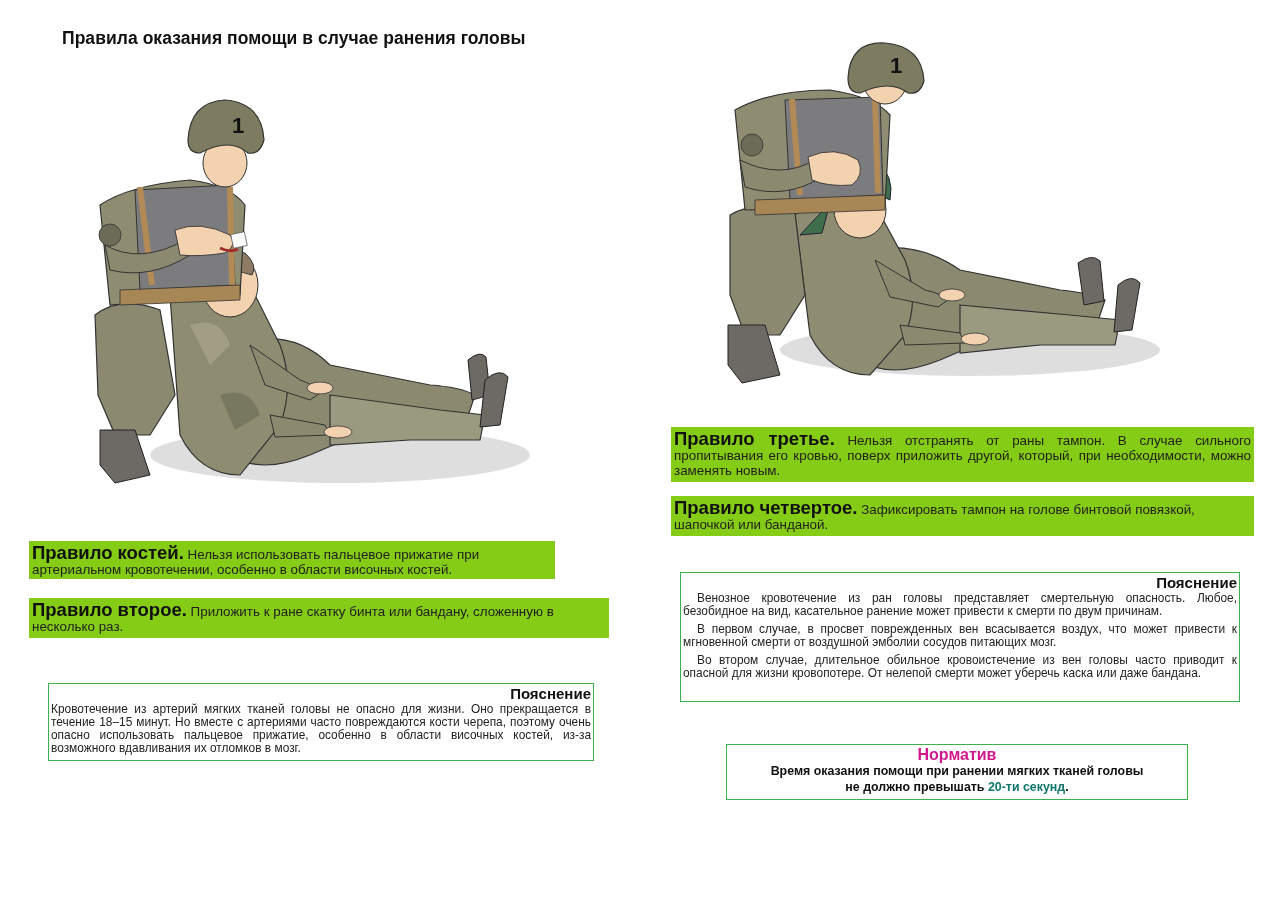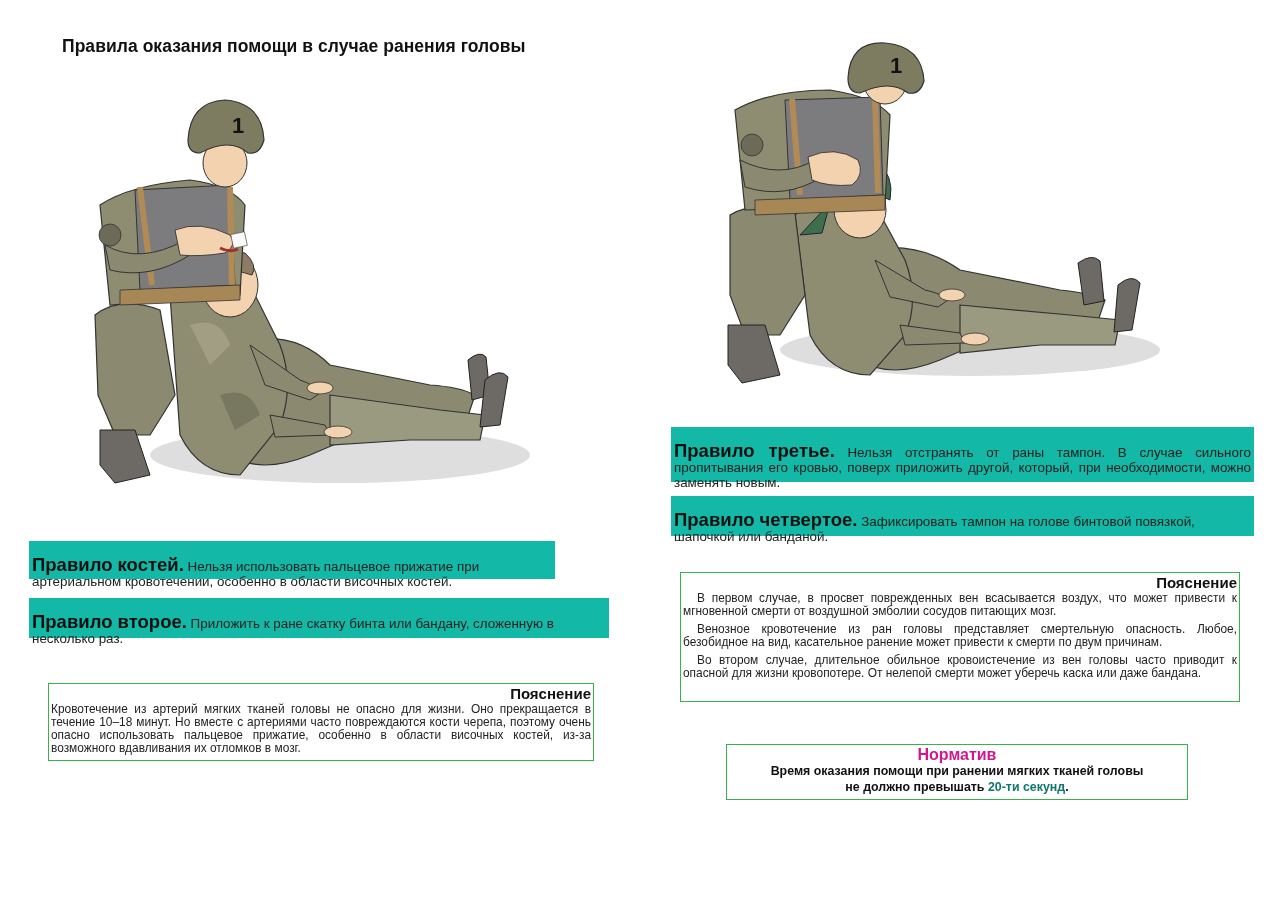--- a/index.html
+++ b/index.html
@@ -2,26 +2,26 @@
 <html><head>
 <meta charset="utf-8">
 <style>
   html, body { margin: 0; padding: 0; background: #ffffff; }
   body {
     width: 1280px; height: 904px; position: relative; overflow: hidden;
     font-family: "Liberation Sans", sans-serif; color: #1a1a1a;
   }
   .abs { position: absolute; }
   .page-title {
-    left: 62px; top: 36px; font-size: 17.5px; font-weight: bold; color: #111;
+    left: 62px; top: 28px; font-size: 17.5px; font-weight: bold; color: #111;
     letter-spacing: 0.05px; white-space: nowrap;
   }
   .rule-box {
-    background: #14b8a6; font-size: 13.4px; line-height: 15px; color: #222;
-    padding: 16px 3px 5px 3px; box-sizing: border-box;
+    background: #84cc16; font-size: 13.4px; line-height: 15px; color: #222;
+    padding: 4px 3px 5px 3px; box-sizing: border-box;
   }
   .rule-box.justify { text-align: justify; text-align-last: left; }
   .rule-title { font-size: 18.5px; font-weight: bold; color: #111; }
   .note-box {
     border: 1.5px solid #3cb04c; background: #fff; box-sizing: border-box;
     font-size: 11.9px; line-height: 13px; color: #222; text-align: justify;
     padding: 0 2px 3px 2px;
   }
   .note-title { text-align: right; font-weight: bold; font-size: 15px; line-height: 18px; color: #111; margin-top: 1px; }
   .note-p { margin: 0; }
@@ -128,37 +128,37 @@
   <span>Нельзя использовать пальцевое прижатие при артериальном кровотечении, особенно в области височных костей.</span>
 </div>
 
 <div class="abs rule-box" style="left:29px; top:598px; width:580px; height:40px;">
   <span class="rule-title">Правило второе</span><span class="rule-title">.</span>
   <span>Приложить к ране скатку бинта или бандану, сложенную в несколько раз.</span>
 </div>
 
 <div class="abs note-box" style="left:48px; top:683px; width:546px; height:78px;">
   <div class="note-title">Пояснение</div>
-  <p class="note-p">Кровотечение из артерий мягких тканей головы не опасно для жизни. Оно прекращается в течение 10–18 минут. Но вместе с артериями часто повреждаются кости черепа, поэтому очень опасно использовать пальцевое прижатие, особенно в области височных костей, из-за возможного вдавливания их отломков в мозг.</p>
+  <p class="note-p">Кровотечение из артерий мягких тканей головы не опасно для жизни. Оно прекращается в течение 18–15 минут. Но вместе с артериями часто повреждаются кости черепа, поэтому очень опасно использовать пальцевое прижатие, особенно в области височных костей, из-за возможного вдавливания их отломков в мозг.</p>
 </div>
 
 <div class="abs rule-box justify" style="left:671px; top:427px; width:583px; height:55px;">
   <span class="rule-title">Правило третье</span><span class="rule-title">.</span>
   <span>Нельзя отстранять от раны тампон. В случае сильного пропитывания его кровью, поверх приложить другой, который, при необходимости, можно заменять новым.</span>
 </div>
 
 <div class="abs rule-box" style="left:671px; top:496px; width:583px; height:40px;">
   <span class="rule-title">Правило четвертое</span><span class="rule-title">.</span>
   <span>Зафиксировать тампон на голове бинтовой повязкой, шапочкой или банданой.</span>
 </div>
 
 <div class="abs note-box" style="left:680px; top:572px; width:560px; height:130px;">
   <div class="note-title">Пояснение</div>
+  <p class="note-p indent">Венозное кровотечение из ран головы представляет смертельную опасность. Любое, безобидное на вид, касательное ранение может привести к смерти по двум причинам.</p>
   <p class="note-p indent">В первом случае, в просвет поврежденных вен всасывается воздух, что может привести к мгновенной смерти от воздушной эмболии сосудов питающих мозг.</p>
-  <p class="note-p indent">Венозное кровотечение из ран головы представляет смертельную опасность. Любое, безобидное на вид, касательное ранение может привести к смерти по двум причинам.</p>
   <p class="note-p indent">Во втором случае, длительное обильное кровоистечение из вен головы часто приводит к опасной для жизни кровопотере. От нелепой смерти может уберечь каска или даже бандана.</p>
 </div>
 
 <div class="abs norm-box" style="left:726px; top:744px; width:462px; height:56px;">
   <div class="norm-title">Норматив</div>
   <div class="norm-text">Время оказания помощи при ранении мягких тканей головы</div>
   <div class="norm-text">
     <span>не должно превышать </span><span class="norm-accent">20-ти секунд</span><span>.</span>
   </div>
 </div>

